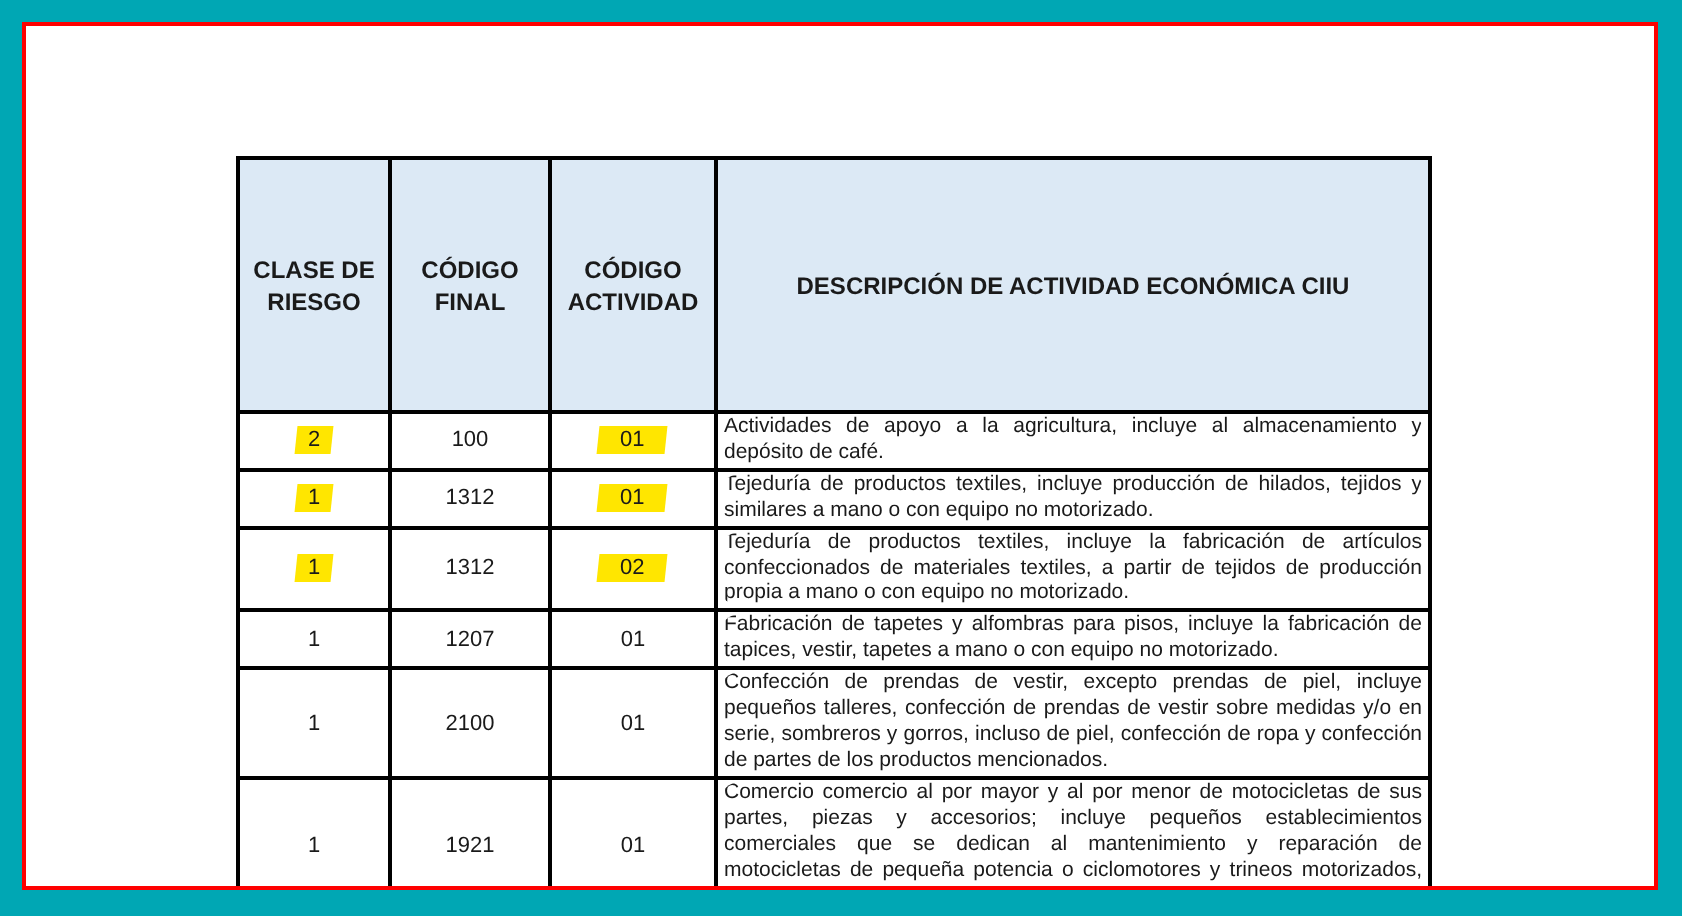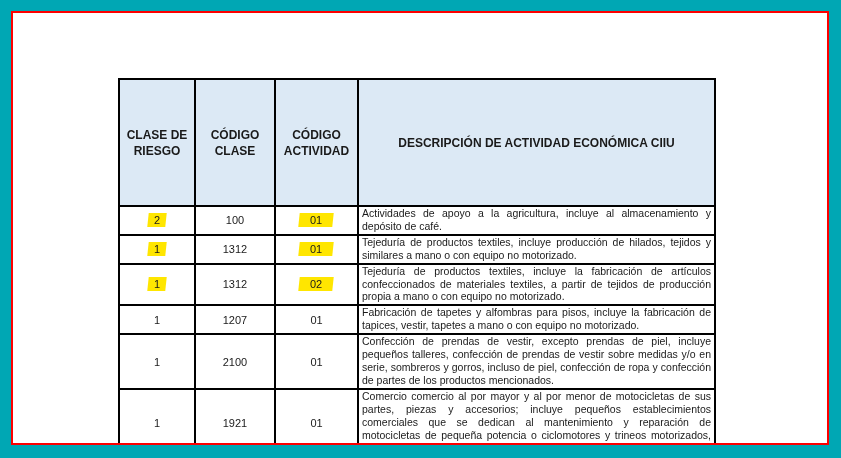--- a/index.html
+++ b/index.html
@@ -35,21 +35,21 @@
   .doc-table th{
     height:127px;background:var(--header-bg);
     font-size:12px;font-weight:bold;text-align:center;vertical-align:middle;
     padding:0 6px;line-height:16px;
   }
   .num-cell{
     text-align:center;vertical-align:middle;font-size:11px;padding:0;
   }
   .desc-cell{
     font-size:10.5px;line-height:12.9px;text-align:justify;
-    vertical-align:top;padding:0 3px 1px 3px;
+    vertical-align:top;padding:0 3px 1px 3px;border-radius:12px;
   }
   tbody tr:nth-child(1){height:25px;}
   tbody tr:nth-child(2){height:28px;}
   tbody tr:nth-child(3){height:39px;}
   tbody tr:nth-child(4){height:27px;}
   tbody tr:nth-child(5){height:55px;}
   tbody tr:nth-child(6){height:64px;}
   .hl{
     display:inline-block;background:var(--hl);
     padding:1px 6px;transform:skewX(-6deg);
@@ -64,21 +64,21 @@
   <table class="doc-table">
     <colgroup>
       <col class="c1">
         <col class="c2">
         <col class="c3">
         <col class="c4">
     </colgroup>
     <thead>
       <tr>
         <th>CLASE DE RIESGO</th>
-        <th>CÓDIGO CLASE</th>
+        <th>CÓDIGO FINAL</th>
         <th>CÓDIGO ACTIVIDAD</th>
         <th>DESCRIPCIÓN DE ACTIVIDAD ECONÓMICA CIIU</th>
       </tr>
     </thead>
     <tbody id="tbody">
         <tr>
           <td class="num-cell"><span class="hl"><span>2</span></span></td>
           <td class="num-cell">100</td>
           <td class="num-cell"><span class="hl wide"><span>01</span></span></td>
           <td class="desc-cell">Actividades de apoyo a la agricultura, incluye al almacenamiento y depósito de café.</td>

